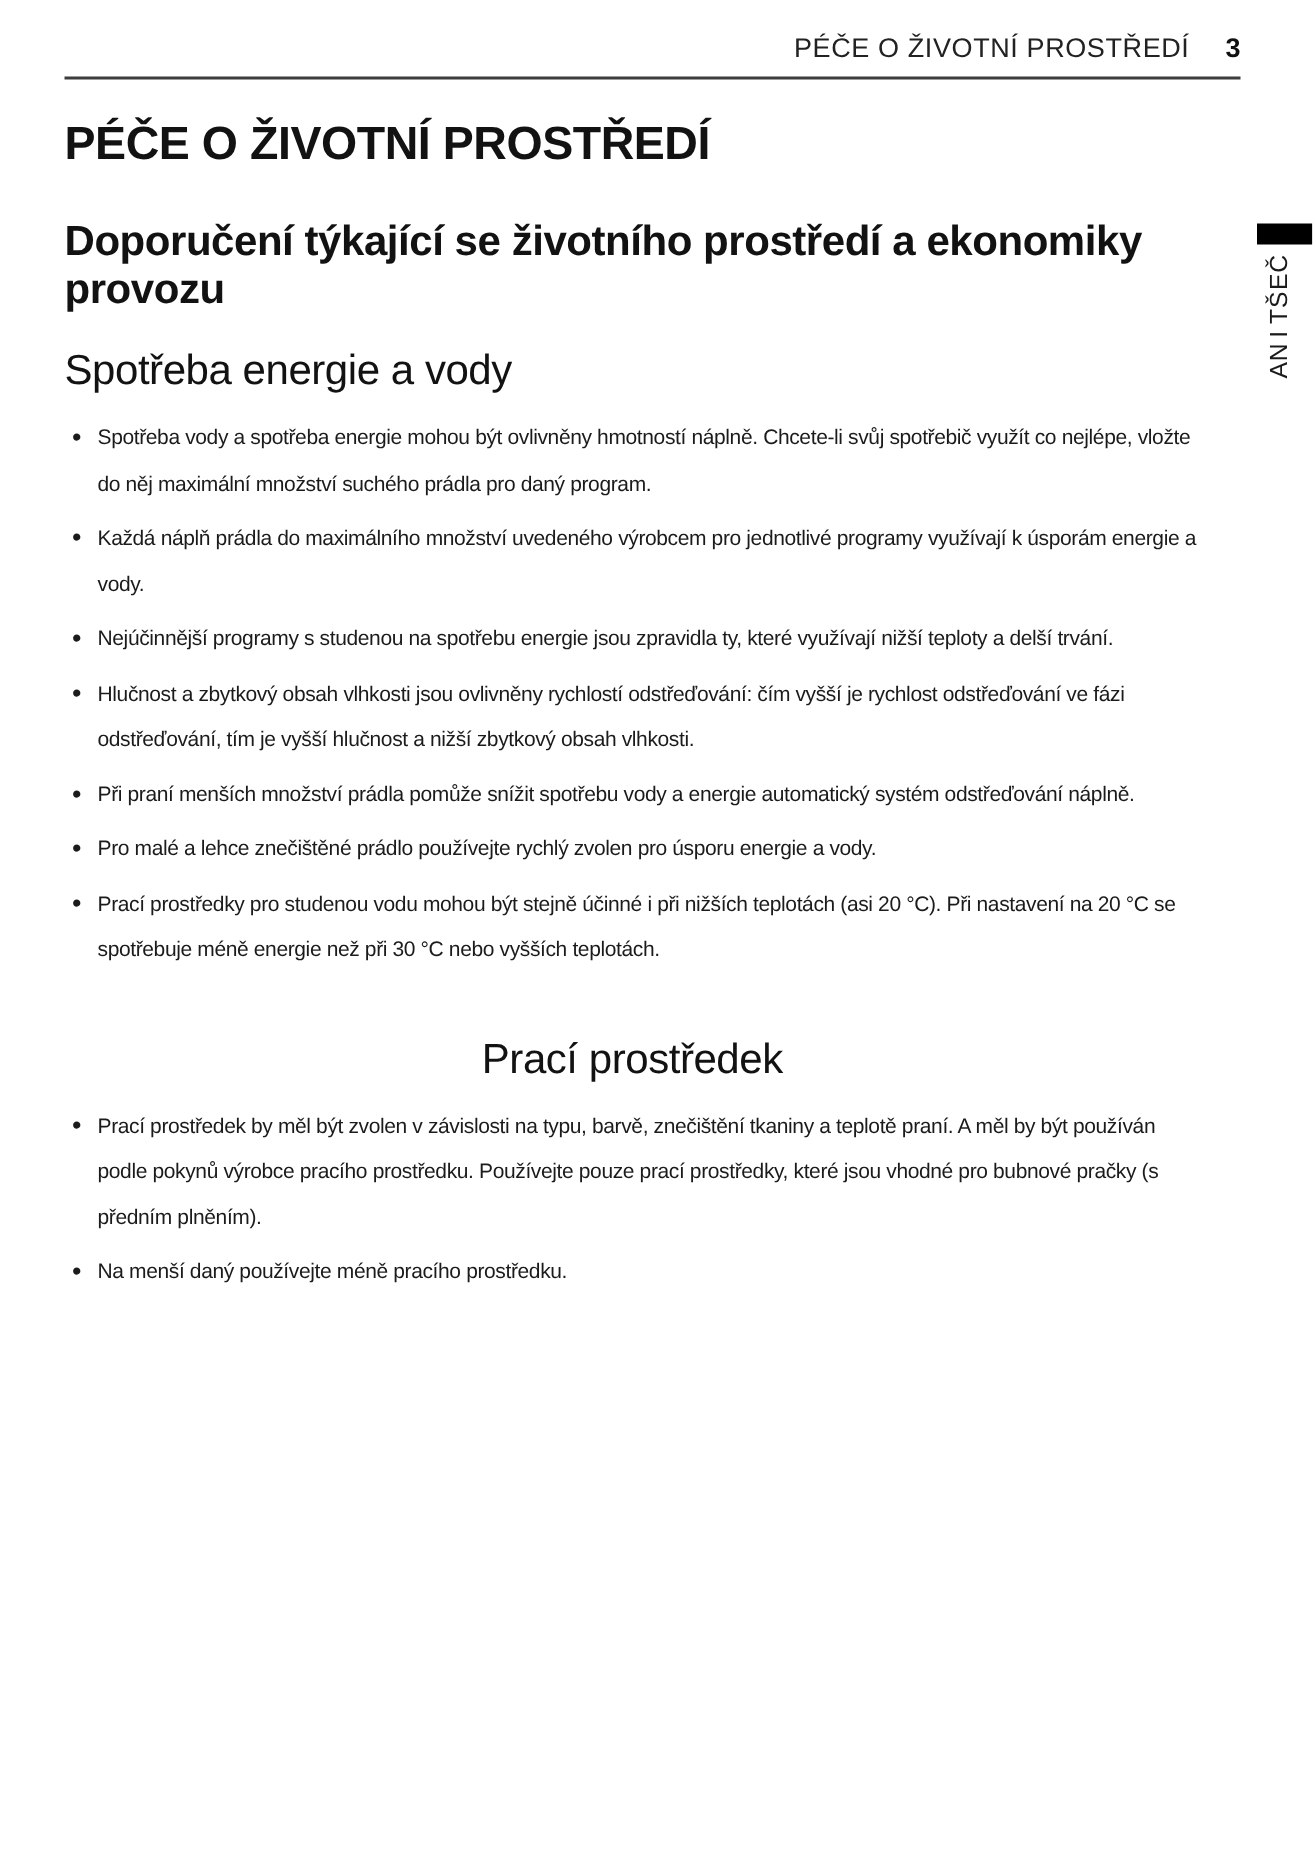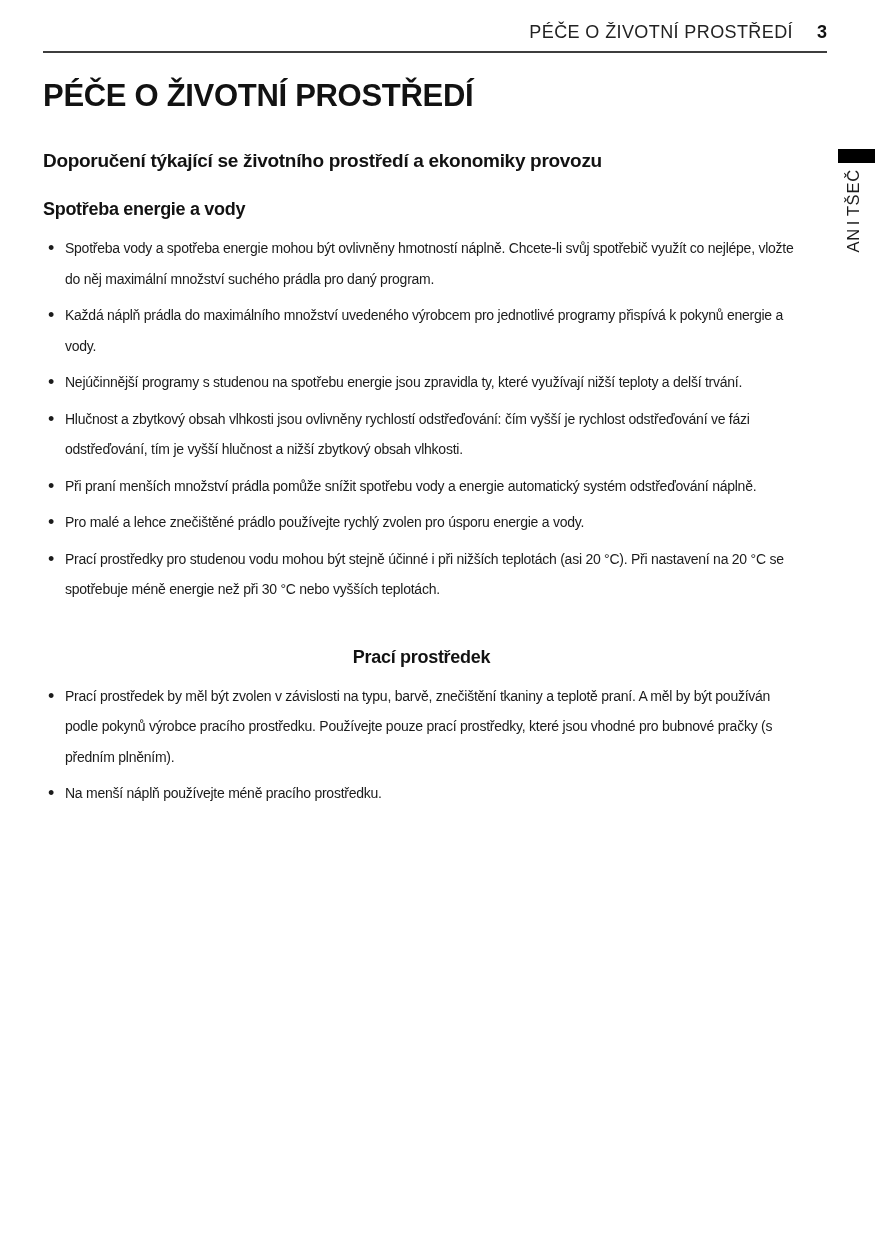--- a/index.html
+++ b/index.html
@@ -77,31 +77,31 @@
   }
   h1.page-title {
     margin: 25px 0 0 0;
     font-size: 31px;
     font-weight: 700;
     letter-spacing: -0.3px;
     color: #121212;
   }
   h2.chapter-subtitle {
     margin: 31px 0 0 0;
-    font-size: 19px;
+    font-size: 28px;
     font-weight: 700;
     line-height: 32px;
     letter-spacing: -0.3px;
     color: #121212;
     max-width: 770px;
   }
   h3.section-heading {
     margin: 22px 0 0 0;
-    font-size: 18px;
-    font-weight: 700;
+    font-size: 28px;
+    font-weight: 400;
     letter-spacing: -0.3px;
     color: #121212;
   }
   h3.section-heading.second {
     margin-top: 42px;
     text-align: center;
   }
   ul.bullet-list {
     list-style: none;
     margin: 13px 0 0 0;
@@ -159,21 +159,21 @@
 
     <section>
       <h3 class="section-heading">Spotřeba energie a vody</h3>
       <ul class="bullet-list">
         <li>
           <span class="bullet-marker">•</span>
           <span class="bullet-text">Spotřeba vody a spotřeba energie mohou být ovlivněny hmotností náplně. Chcete-li svůj spotřebič využít co nejlépe, vložte do něj maximální množství suchého prádla pro daný program.</span>
         </li>
         <li>
           <span class="bullet-marker">•</span>
-          <span class="bullet-text">Každá náplň prádla do maximálního množství uvedeného výrobcem pro jednotlivé programy přispívá k pokynů energie a vody.</span>
+          <span class="bullet-text">Každá náplň prádla do maximálního množství uvedeného výrobcem pro jednotlivé programy využívají k úsporám energie a vody.</span>
         </li>
         <li>
           <span class="bullet-marker">•</span>
           <span class="bullet-text">Nejúčinnější programy s studenou na spotřebu energie jsou zpravidla ty, které využívají nižší teploty a delší trvání.</span>
         </li>
         <li>
           <span class="bullet-marker">•</span>
           <span class="bullet-text">Hlučnost a zbytkový obsah vlhkosti jsou ovlivněny rychlostí odstřeďování: čím vyšší je rychlost odstřeďování ve fázi odstřeďování, tím je vyšší hlučnost a nižší zbytkový obsah vlhkosti.</span>
         </li>
         <li>
@@ -193,19 +193,19 @@
 
     <section>
       <h3 class="section-heading second">Prací prostředek</h3>
       <ul class="bullet-list">
         <li>
           <span class="bullet-marker">•</span>
           <span class="bullet-text">Prací prostředek by měl být zvolen v závislosti na typu, barvě, znečištění tkaniny a teplotě praní. A měl by být používán podle pokynů výrobce pracího prostředku. Používejte pouze prací prostředky, které jsou vhodné pro bubnové pračky (s předním plněním).</span>
         </li>
         <li>
           <span class="bullet-marker">•</span>
-          <span class="bullet-text">Na menší náplň používejte méně pracího prostředku.</span>
+          <span class="bullet-text">Na menší daný používejte méně pracího prostředku.</span>
         </li>
       </ul>
     </section>
 
   </main>
 </div>
 
 </body></html>

